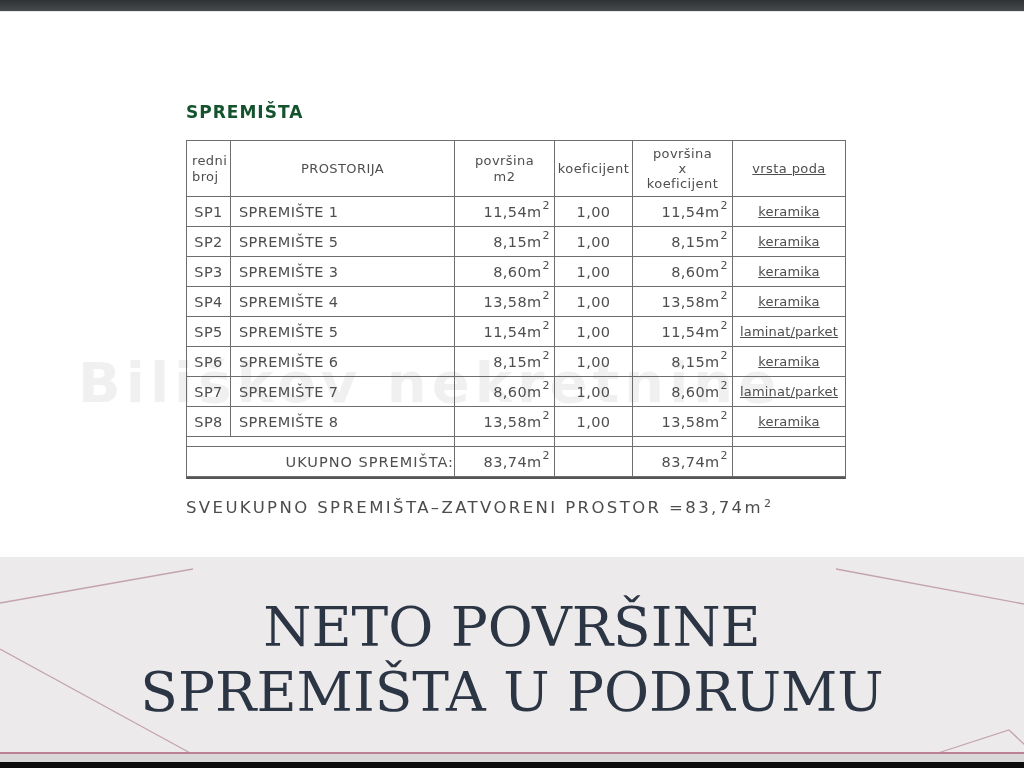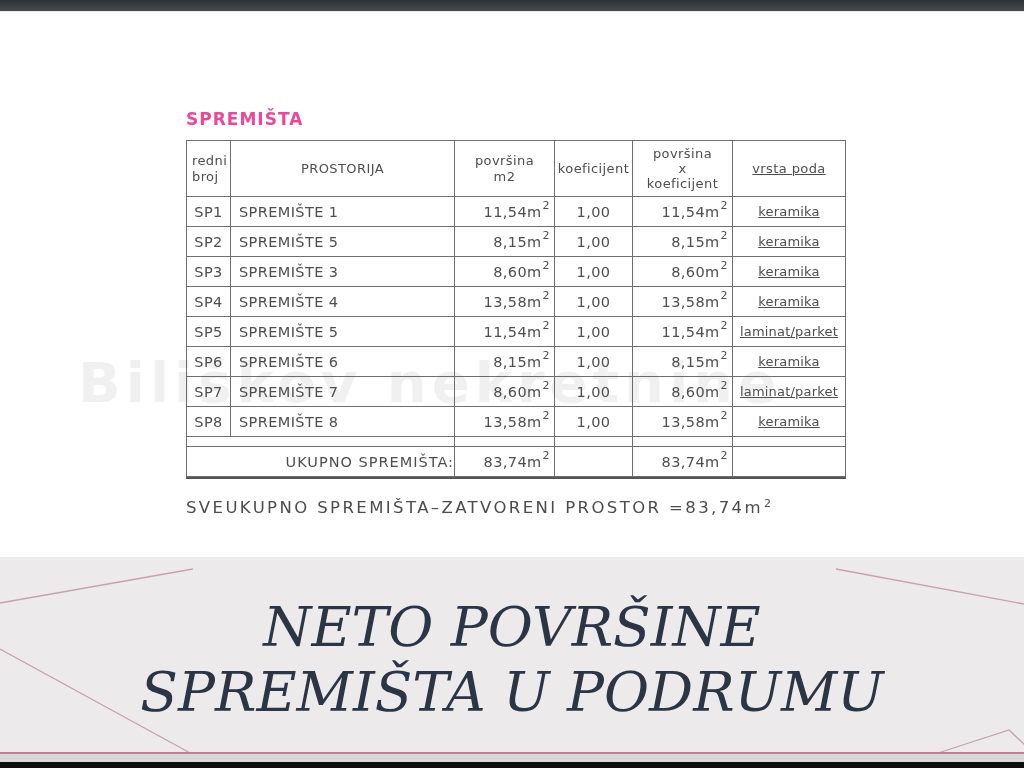--- a/index.html
+++ b/index.html
@@ -3,22 +3,22 @@
 <meta charset="utf-8">
 <style>
   html,body{margin:0;padding:0;background:#ffffff;}
   .screen{position:relative;width:1024px;height:768px;overflow:hidden;background:#ffffff;
           font-family:"DejaVu Sans",sans-serif;}
   
   .topbar{position:absolute;left:0;top:0;width:1024px;height:11px;
           background:linear-gradient(#2e3234,#474b4d);border-bottom:1px solid #e9e7e7;}
   
   .doc{position:absolute;left:0;top:12px;width:1024px;height:545px;background:#ffffff;}
-  .doc-title{position:absolute;left:186px;top:97px;font-size:17px;font-weight:bold;
-             letter-spacing:1px;color:#ec4899;}
+  .doc-title{position:absolute;left:186px;top:90px;font-size:17px;font-weight:bold;
+             letter-spacing:1px;color:#14532d;}
   .watermark{position:absolute;left:78px;top:338px;width:900px;font-size:56px;font-weight:bold;
              letter-spacing:5px;color:#5e5258;opacity:0.08;z-index:4;pointer-events:none;
              white-space:nowrap;}
   
   .ptable{position:absolute;left:186px;top:128px;display:grid;
           grid-template-columns:44px 224px 100px 78px 100px 112px;
           border:1px solid #6e6e6e;border-bottom:2px solid #565656;
           color:#4e4e4e;font-size:14.5px;letter-spacing:0.4px;z-index:2;}
   .cell{box-sizing:border-box;border-right:1px solid #6e6e6e;border-bottom:1px solid #6e6e6e;
         display:flex;align-items:center;justify-content:center;height:30px;background:transparent;}
@@ -31,21 +31,21 @@
   .gapcell{height:10px;border-bottom:1px solid #6e6e6e;}
   .span2{grid-column:span 2;}
   .totallabel{justify-content:flex-end;letter-spacing:1px;}
   .sup{font-size:11px;position:relative;top:-6px;margin-left:1px;}
   .summary{position:absolute;left:186px;top:486px;font-size:16.5px;letter-spacing:2.4px;
            color:#4c4c4c;white-space:nowrap;z-index:2;}
   
   .slide{position:absolute;left:0;top:557px;width:1024px;height:211px;background:#edeaeb;}
   .decor{position:absolute;left:0;top:0;}
   .slide-title{position:absolute;left:0;top:38px;width:1024px;text-align:center;
-               font-family:"DejaVu Serif",serif;font-style:italic;font-size:55px;
+               font-family:"DejaVu Serif",serif;font-size:55px;
                line-height:1.18;color:#2b3544;z-index:2;}
   .pinkline{position:absolute;left:0;top:195px;width:1024px;height:2px;background:#bb8196;}
   .greyband{position:absolute;left:0;top:197px;width:1024px;height:8px;background:#d9d7d8;}
   .blackbar{position:absolute;left:0;top:205px;width:1024px;height:6px;background:#0c0c0c;}
 </style>
 </head>
 <body>
 
 <div class="screen">
 

